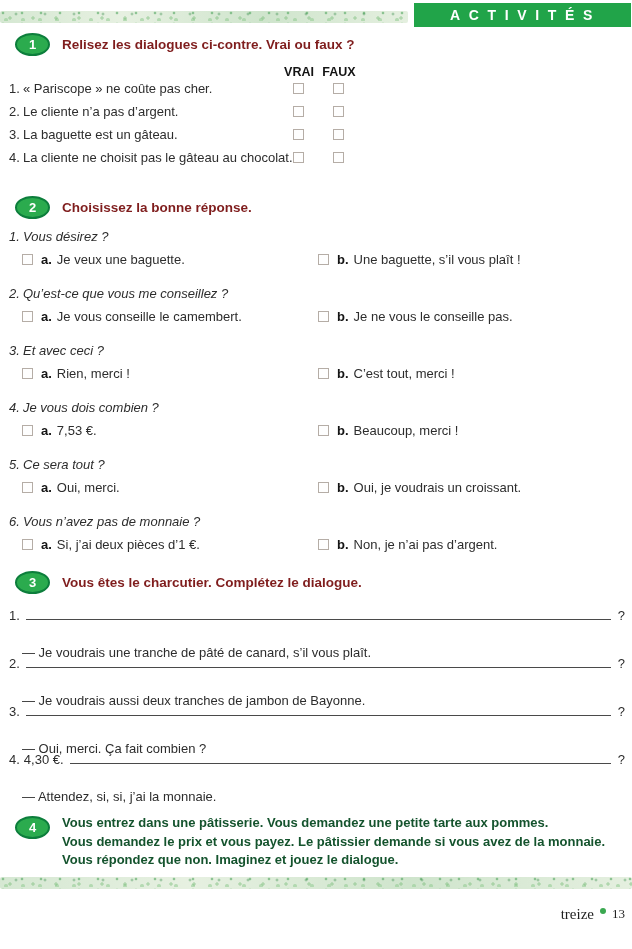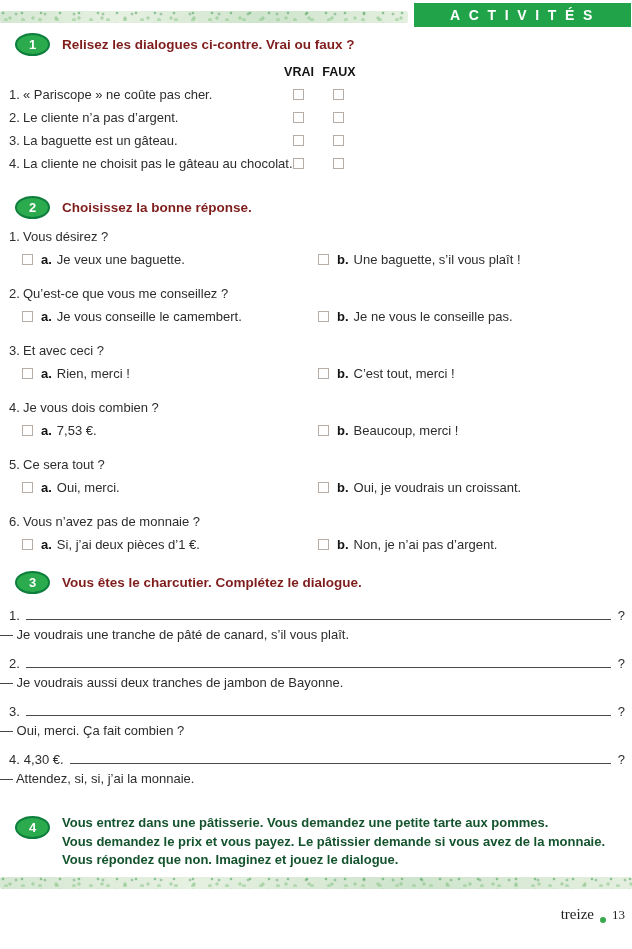--- a/index.html
+++ b/index.html
@@ -45,51 +45,51 @@
   
   .ex1{position:absolute;left:0;top:33px;width:632px;}
   .tf-head{position:relative;height:16px;margin-top:9px;font-weight:bold;font-size:12.5px;color:#141414;}
   .tf-head .vrai{position:absolute;left:299px;transform:translateX(-50%);}
   .tf-head .faux{position:absolute;left:339px;transform:translateX(-50%);}
   .tf-row{position:relative;height:23px;padding-left:9px;box-sizing:border-box;}
   .tf-row .tf-num{display:inline-block;min-width:14px;}
   .tf-row .cb{position:absolute;top:2px;}
   .tf-row .cb-vrai{left:293px;}
   .tf-row .cb-faux{left:333px;}
-  .tf-body{margin-top:6px;}
+  .tf-body{}
   
   .ex2{position:absolute;left:0;top:196px;width:632px;}
   .ex2-body{margin-top:10px;}
   .ex2-item{height:57px;}
-  .ex2-item .q{padding-left:9px;height:17px;}
+  .ex2-item .q{padding-left:9px;height:17px;font-style:italic;}
   .ex2-item .q .q-num{display:inline-block;min-width:14px;}
   .opts{position:relative;margin-top:6px;height:17px;}
   .opt{position:absolute;top:0;display:flex;align-items:flex-start;}
   .opt .cb{margin-top:2px;margin-right:8px;}
   .opt b{margin-right:5px;color:#141414;}
   .opt-a{left:22px;}
   .opt-b{left:318px;}
   
   .ex3{position:absolute;left:0;top:571px;width:632px;}
   .ex3-body{margin-top:12px;}
   .ex3-item{height:48px;}
   .blank-row{display:flex;align-items:flex-end;height:17px;padding:0 7px 0 9px;box-sizing:border-box;}
   .blank-row .b-num{flex:0 0 auto;}
   .blank-prefix:not(:empty){margin-left:4px;flex:0 0 auto;}
   .blank-line{flex:1 1 auto;border-bottom:1px solid #4a4a4a;height:1px;margin:0 7px 3px 6px;}
   .blank-row .qmark{flex:0 0 auto;}
-  .reply{margin-top:4px;height:16px;}
+  .reply{margin-top:22px;padding-left:22px;height:16px;}
   
   .ex4{position:absolute;left:0;top:814px;width:632px;display:flex;}
   .ex4 .badge{margin-left:15px;margin-top:2px;}
   .ex4-text{margin-left:12px;font-weight:bold;color:#14532d;font-size:13px;line-height:18.5px;}
   
   .footer{
     position:absolute;top:906px;right:7px;font-family:"Liberation Serif",serif;
-    font-size:15px;color:#1f1f1f;display:flex;align-items:flex-end;
+    font-size:15px;color:#1f1f1f;display:flex;align-items:flex-start;
   }
   .footer .dot{display:inline-block;width:6px;height:6px;border-radius:50%;background:#3aa850;margin:2px 6px 0 6px;}
   .footer .pg{font-size:13px;}
 </style>
 </head>
 <body>
 
 <div class="page">
 
   <div class="tex tex-top"></div>

